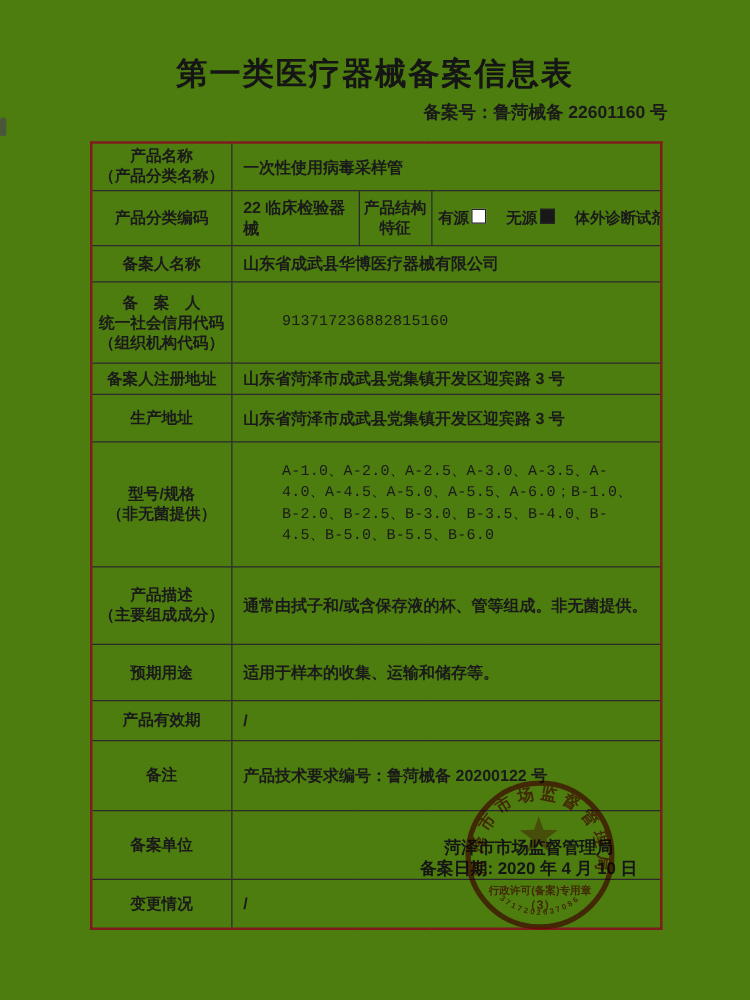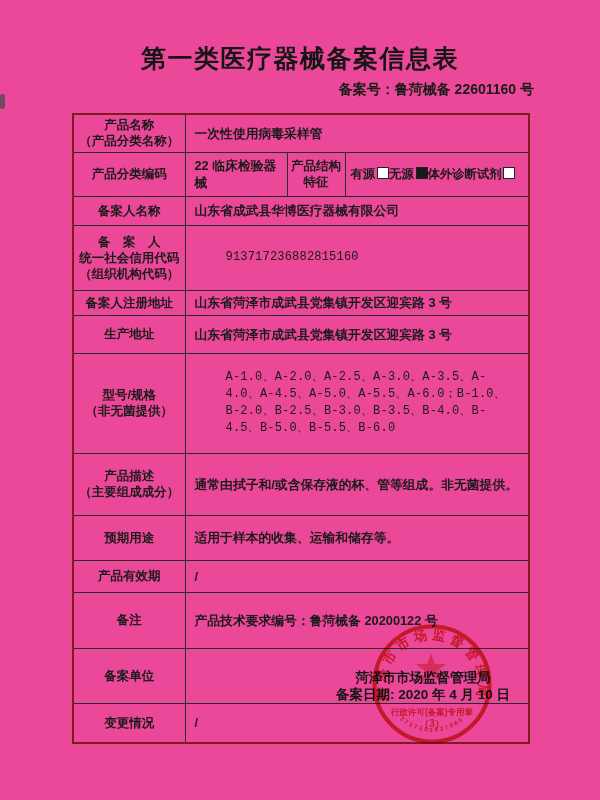--- a/index.html
+++ b/index.html
@@ -1,21 +1,21 @@
 <!DOCTYPE html>
 <html><head>
 <meta charset="utf-8">
 <style>
   html,body{margin:0;padding:0;}
   body{
     width:600px;height:800px;position:relative;background:#ffffff;
     font-family:"Liberation Sans","DejaVu Sans",sans-serif;color:#1c1c1c;
     overflow:hidden;
   }
-  .page{position:absolute;inset:0;background:#ec4899;}
+  .page{position:absolute;inset:0;background:#4d7c0f;}
   .artifact{
     position:absolute;left:0;top:94px;width:5px;height:15px;
     background:#4a4a4a;border-radius:2px;opacity:.75;
   }
   .title{
     position:absolute;top:42px;left:0;width:100%;margin:0;
     text-align:center;font-size:25px;font-weight:700;letter-spacing:1.5px;
     color:#151515;
   }
   .filing-no{
@@ -39,21 +39,21 @@
   .mono{
     font-family:"Liberation Mono","DejaVu Sans Mono",monospace;
     font-weight:500;font-size:12px;letter-spacing:.2px;padding-left:40px;
   }
   tr.r1{height:38px}  tr.r2{height:44px}  tr.r3{height:29px}
   tr.r4{height:65px}  tr.r5{height:25px}  tr.r6{height:38px}
   tr.r7{height:100px} tr.r8{height:62px}  tr.r9{height:45px}
   tr.r10{height:32px} tr.r11{height:56px} tr.r12{height:55px}
   tr.r13{height:40px}
   .checks{padding:2px 5px;font-size:12.3px;white-space:nowrap;}
-  .opt{margin-right:0;}
+  .opt{margin-right:16px;}
   .box{
     display:inline-block;width:10px;height:10px;border:1.6px solid #222;
     margin:0 0 0 2px;vertical-align:-1px;background:#fff;
   }
   .box.checked{background:#181818;}
   .unit-cell{position:relative;}
   .agency{
     position:absolute;right:18px;top:20px;text-align:center;
     font-size:13.5px;line-height:17px;font-weight:700;white-space:nowrap;
     color:#151515;

